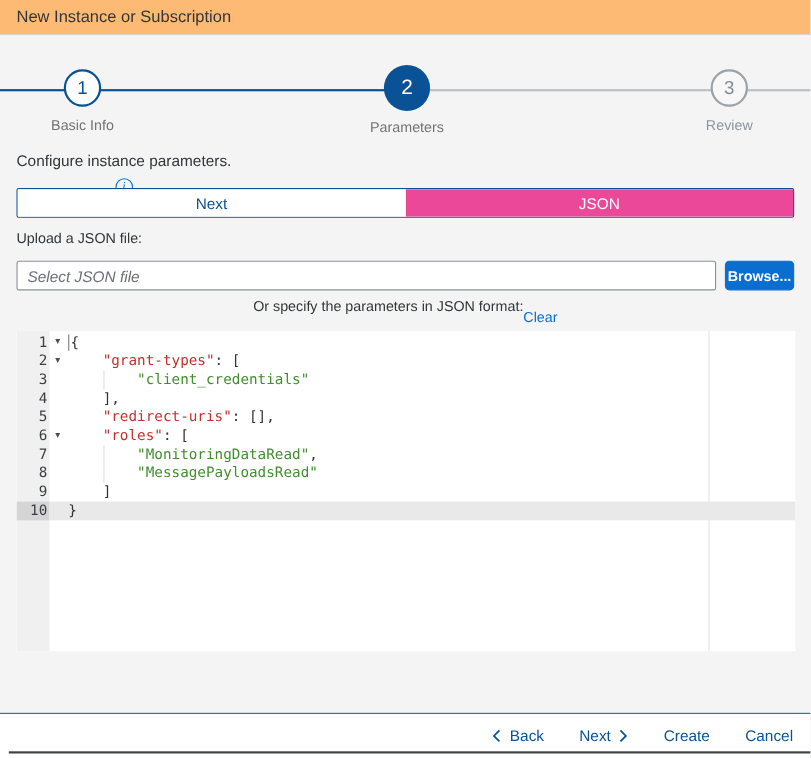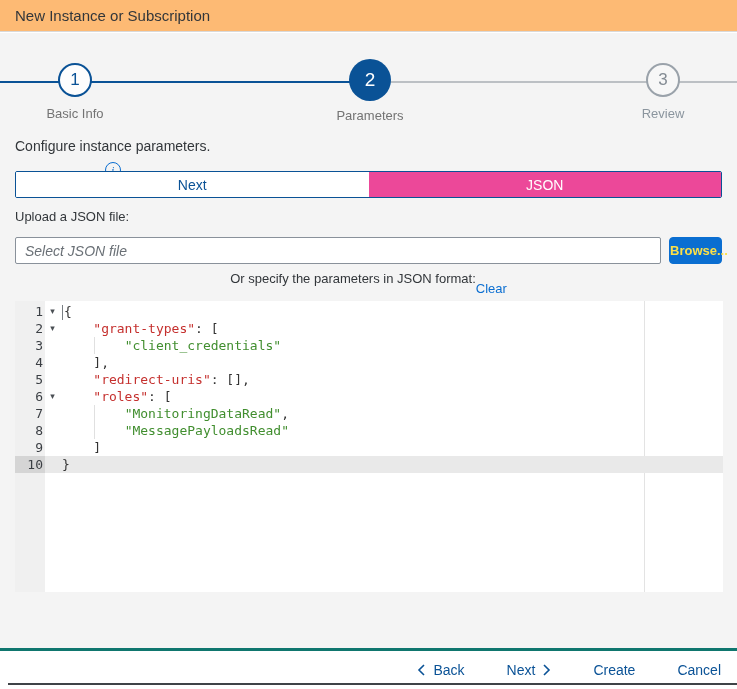--- a/index.html
+++ b/index.html
@@ -49,22 +49,22 @@
   .seg-off { background:#fff; color:#0a5296; }
   .seg-on  { background:#ec4899; color:#fff; }
 
   
   .upload-label { position:absolute; top:176px; left:15px; font-size:13px; color:#32363a; }
   .upload-row { position:absolute; top:204px; left:15px; width:707px; height:27px; display:flex; gap:8px; }
   .file-input { flex:1; height:27px; border:1px solid #89919a; border-radius:2px; background:#fff;
                 padding:0 9px; font-size:14px; color:#495057;
                 font-family:"Liberation Sans", sans-serif; }
   .file-input::placeholder { color:#6a7076; font-style:italic; opacity:1; }
-  .browse-btn { width:53px; height:27px; background:#0a6ed1; border:1px solid #0a6ed1; border-radius:4px;
-                color:#fde047; font-size:13px; font-weight:bold; cursor:pointer;
+  .browse-btn { width:63px; height:27px; background:#0a6ed1; border:1px solid #0a6ed1; border-radius:4px;
+                color:#ffffff; font-size:13px; font-weight:bold; cursor:pointer;
                 font-family:"Liberation Sans", sans-serif; }
 
   
   .json-label-row { position:absolute; top:238px; left:15px; width:707px; height:25px;
                     display:flex; justify-content:center; }
   .json-label { font-size:13px; color:#32363a; align-self:flex-start; }
   .clear-link { font-size:13px; color:#0a6ed1; align-self:flex-end; cursor:pointer; background:none; border:none;
                 font-family:"Liberation Sans", sans-serif; }
 
   
@@ -82,22 +82,22 @@
   .tok-k { color:#c5302e; }
   .tok-s { color:#418e2f; }
   .tok-cursor { display:inline-block; width:0; border-left:1px solid #7a7f84; height:15px;
                 vertical-align:middle; margin-right:1px; }
   .indent-guide { position:absolute; left:34px; top:0; bottom:0; width:1px; background:#e0e0e0; }
   .ed-row.active .ed-gutter-cell { background:#d5d5d5; }
   .ed-row.active .ed-fold, .ed-row.active .ed-code { background:#e9e9e9; }
 
   
   .dlg-footer { position:absolute; left:0; right:0; bottom:0; height:41px; background:#fff;
-                border-top:3px solid #0f766e; display:flex; align-items:center;
-                justify-content:flex-end; gap:42px; padding-right:16px; }
+                border-top:1px solid #0f766e; display:flex; align-items:center;
+                justify-content:flex-end; gap:32px; padding-right:16px; }
   .ftr-btn { display:flex; align-items:center; gap:7px; background:none; border:none; cursor:pointer;
              font-size:14px; color:#0a5296; font-family:"Liberation Sans", sans-serif; padding:0; }
   .chev { width:9px; height:12px; }
   .footer-edge { position:absolute; left:8px; right:0; bottom:4px; height:2px; background:#3f4347; }
 </style>
 </head>
 <body>
 
 <div class="dialog">
 

